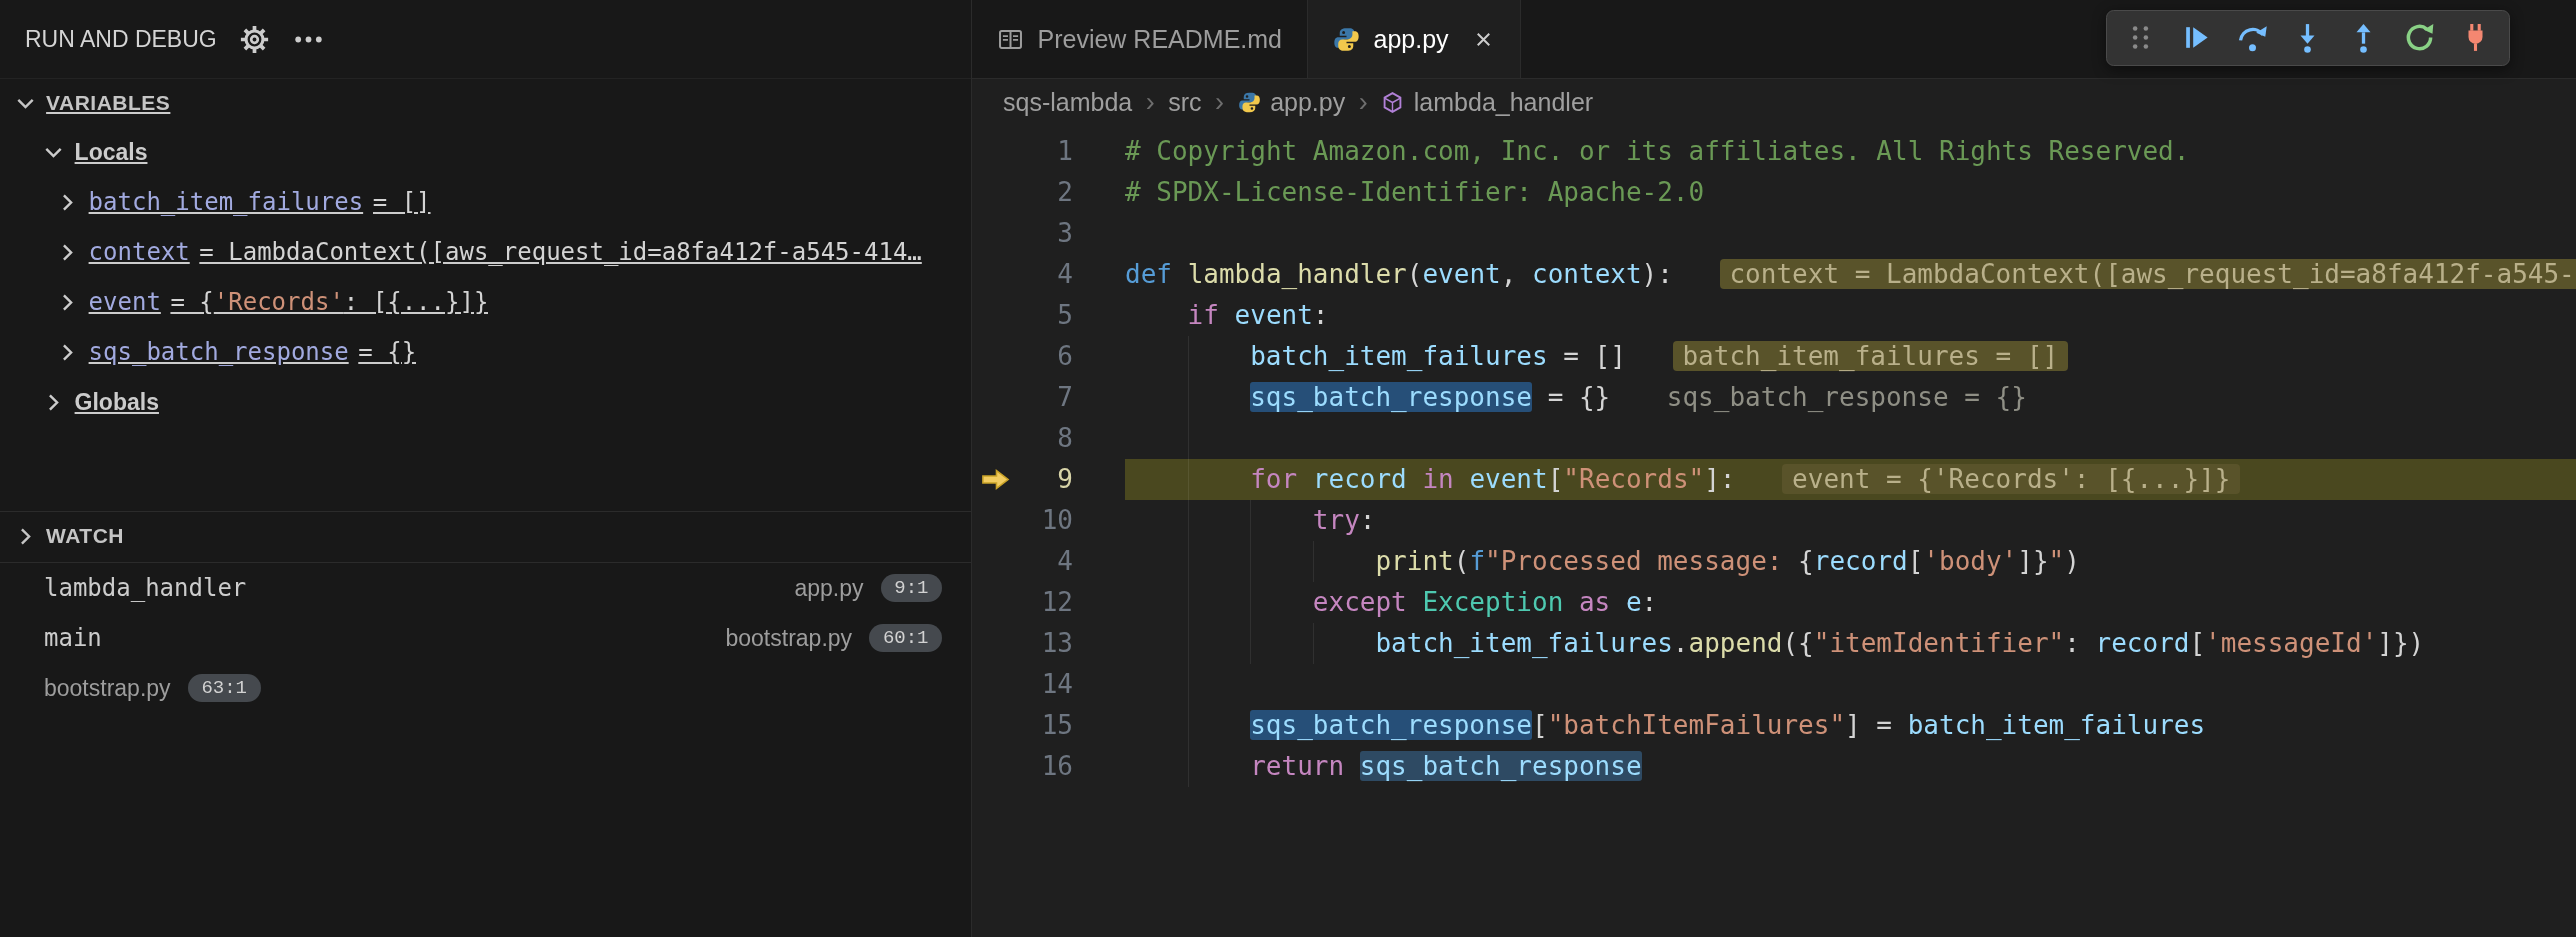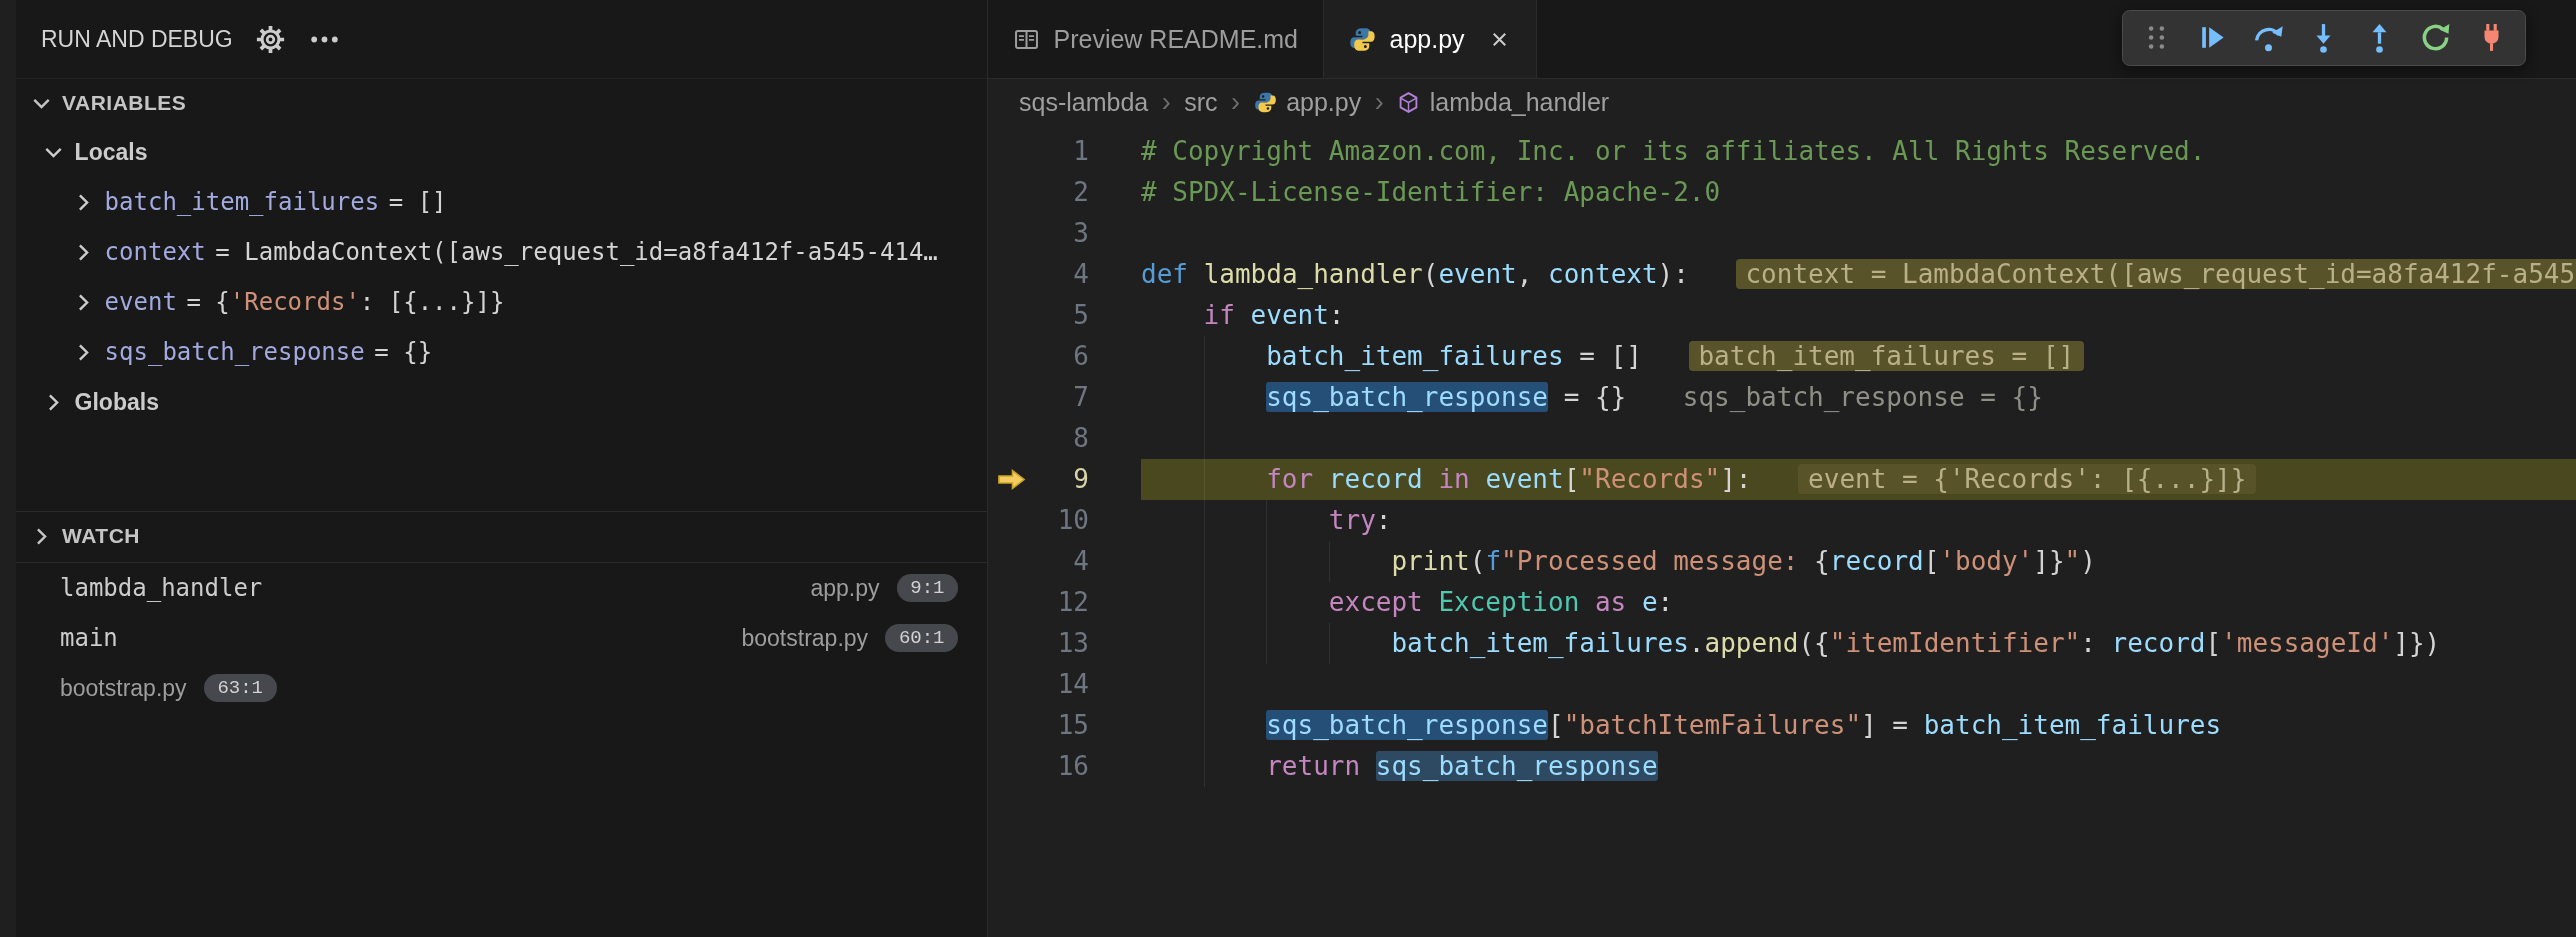--- a/index.html
+++ b/index.html
@@ -2,41 +2,41 @@
 <html style="--bg: #1f1f1f; --bg_dark: #181818; --border: #2b2b2b; --text: #cccccc; --text_dim: #9d9d9d; --comment: #6a9955; --keyword: #569cd6; --control: #c586c0; --func: #dcdcaa; --variable: #9cdcfe; --string: #ce9178; --type: #4ec9b0; --punct: #d4d4d4; --line_highlight: #4a481f; --hint_bg: #59532a; --hint_text: #b9b08a; --hint_plain: #8f8f85; --word_hl: #264f78; --word_hl_weak: #2e4a63; --icon_blue: #75beff; --icon_green: #89d185; --icon_red: #f48771; --sidebar_var_name: #a2aae0; --badge_bg: #45494e; --gutter: #6e7681; --current_arrow: #f2cc60; --tab_active_text: #ffffff; --python_blue: #3b77a8; --python_yellow: #f2c94c; --method_purple: #b180d7; --start_green: #89d185;"><head>
 <meta charset="utf-8">
 <style>
   * { margin:0; padding:0; box-sizing:border-box; }
   html,body { width:2576px; height:938px; overflow:hidden; }
   body { background:var(--bg,#1f1f1f); font-family:"Liberation Sans", sans-serif; color:var(--text,#cccccc); }
 
   .app { display:flex; width:2576px; height:938px; }
 
   
-  .sidebar { width:972px; flex:none; background:var(--bg_dark,#181818); border-right:1px solid var(--border,#2b2b2b); display:flex; flex-direction:column;margin-left:16px; }
+  .sidebar { width:972px; flex:none; background:var(--bg_dark,#181818); border-right:1px solid var(--border,#2b2b2b); display:flex; flex-direction:column; }
   .side-toolbar { height:79px; flex:none; display:flex; align-items:center; padding:0 25px; gap:21px; border-bottom:1px solid rgba(255,255,255,0.05); }
   .side-title { font-size:23px; font-weight:500; color:#d4d4d4; white-space:nowrap; }
   .config-select { flex:1; max-width:452px; height:50px; display:flex; align-items:center; gap:15.4px; background:#252526; border:1px solid #3c3c3c; border-radius:5.8px; padding:0 15.4px; cursor:pointer; }
   .config-select .label { flex:1; font-size:23px; color:#c0c0c0; white-space:nowrap; overflow:hidden; }
   .icn { display:inline-flex; width:29px; height:29px; flex:none; }
   .icn svg { width:100%; height:100%; display:block; }
   .icn.sm { width:23px; height:23px; }
   .icn.md { width:27px; height:27px; }
   .icn.lg { width:33px; height:33px; }
   .side-toolbar .tool { color:#cccccc; cursor:pointer; }
 
   .section-header { height:48px; flex:none; display:flex; align-items:center; gap:9.6px; padding:0 13.5px; font-size:21px; font-weight:bold; color:#c5c5c5; letter-spacing:0.5px; cursor:pointer; }
-  .section.variables { height:432px; flex:none; display:flex; flex-direction:column; }
+  .section.variables { height:432px; flex:none; display:flex; flex-direction:column;text-decoration:underline; }
   .section.watch { height:51px; flex:none; border-top:1px solid var(--border,#2b2b2b); }
   .section.callstack { flex:1; border-top:1px solid var(--border,#2b2b2b); display:flex; flex-direction:column; }
   .paused-status { margin-left:auto; font-size:19px; font-weight:bold; color:#b8b8b8; letter-spacing:0; }
 
   .tree { font-family:"DejaVu Sans Mono", monospace; }
   .tree-row { height:50px; display:flex; align-items:center; gap:9.6px; cursor:pointer; }
-  .scope-row { padding-left:26px; font-family:"Liberation Sans", sans-serif; font-size:23px; font-weight:bold; color:#cccccc; }
+  .scope-row { padding-left:42px; font-family:"Liberation Sans", sans-serif; font-size:23px; font-weight:bold; color:#cccccc; }
   .var-row { padding-left:56px; font-size:24px; }
   .var-name { color:var(--sidebar_var_name,#a2aae0); }
   .var-val { color:#c8c8c8; white-space:nowrap; overflow:hidden; text-overflow:ellipsis; }
   .var-val .tk-s { color:var(--string,#ce9178); }
 
   .frames { }
   .frame-row { height:50px; display:flex; align-items:center; padding:0 29px 0 44px; gap:17.3px; cursor:pointer; }
   .frame-name { flex:1; font-family:"DejaVu Sans Mono", monospace; font-size:24px; color:#cccccc; white-space:nowrap; overflow:hidden; }
   .frame-file { font-size:23px; color:#9d9d9d; }
   .frame-badge { font-family:Liberation Mono, monospace; font-size:19px; color:#d2d2d2; background:var(--badge_bg,#45494e); border-radius:19px; padding:2.9px 13.5px; }

